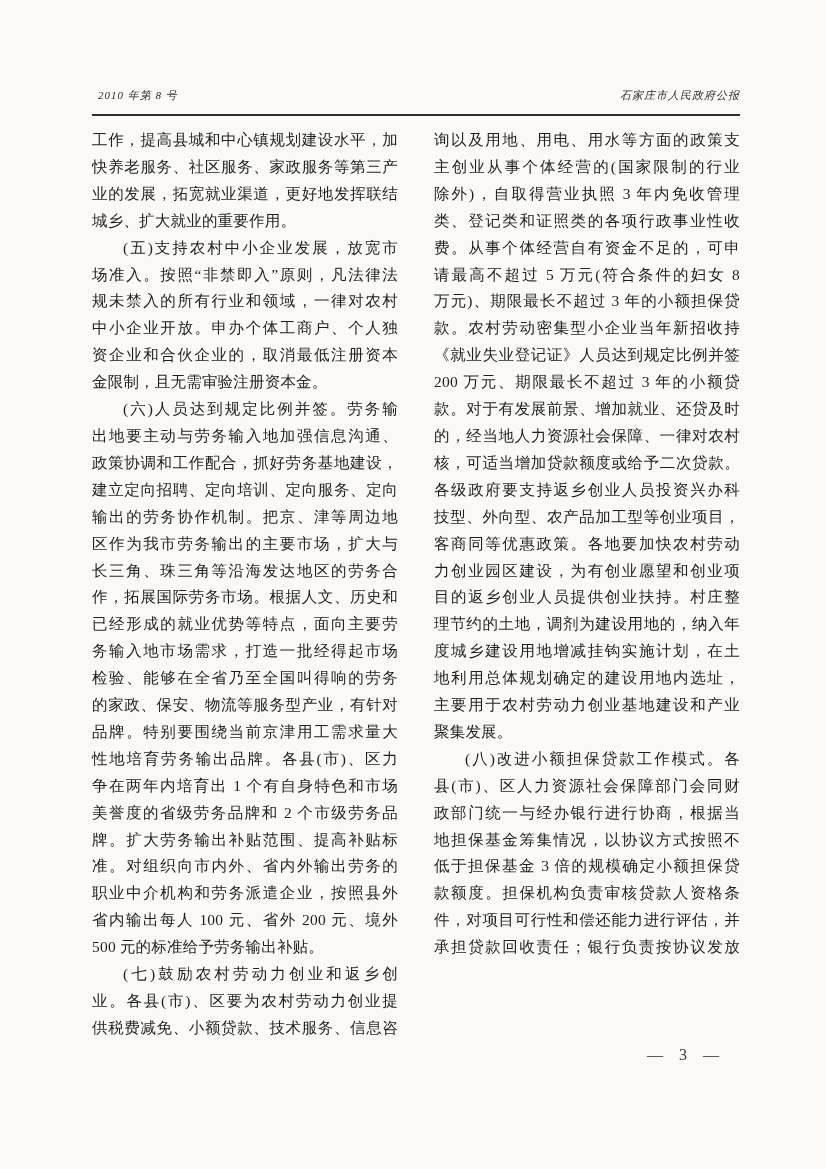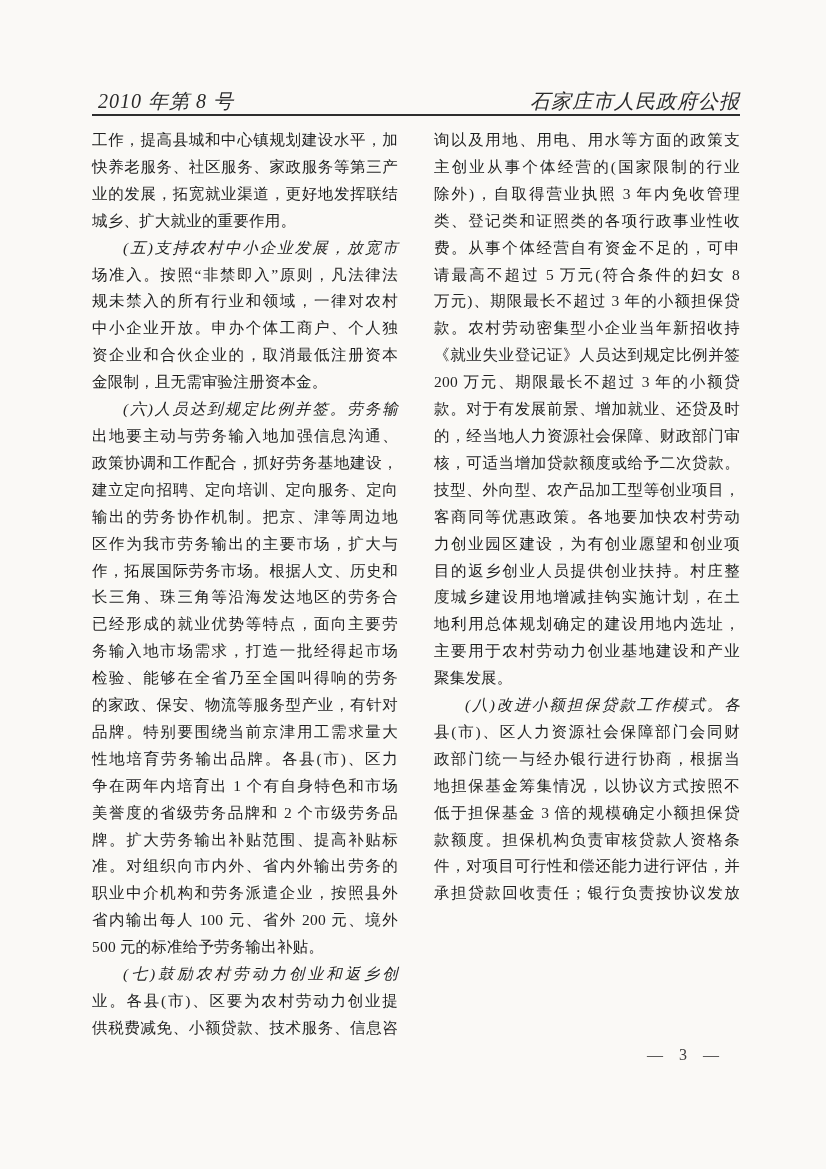--- a/index.html
+++ b/index.html
@@ -14,21 +14,21 @@
     overflow: hidden;
   }
   .running-head {
     position: absolute;
     left: 92px;
     top: 88px;
     width: 648px;
     display: flex;
     justify-content: space-between;
     align-items: flex-end;
-    font-size: 20px;
+    font-size: 11px;
     font-style: italic;
     color: #2a2a2a;
     letter-spacing: 1px;
   }
   .running-head .issue { padding-left: 6px; }
   .head-rule {
     position: absolute;
     left: 92px;
     top: 114px;
     width: 648px;
@@ -48,21 +48,21 @@
     font-size: 15.5px;
     line-height: 26.9px;
     letter-spacing: 0.2px;
   }
   .line {
     text-align: justify;
     text-align-last: justify;
     white-space: nowrap;
   }
   .line { white-space: normal; }
-  .line.para-start { text-indent: 2em; font-style: italic; }
+  .line.para-start { text-indent: 2em; }
   .line.para-end { text-align-last: left; }
   .page-footer {
     position: absolute;
     top: 1046px;
     right: 106px;
     font-size: 16px;
     color: #3d3d3d;
     word-spacing: 10px;
     letter-spacing: 1px;
   }
@@ -87,22 +87,22 @@
         <div class="line">规未禁入的所有行业和领域，一律对农村</div>
         <div class="line">中小企业开放。申办个体工商户、个人独</div>
         <div class="line">资企业和合伙企业的，取消最低注册资本</div>
         <div class="line para-end">金限制，且无需审验注册资本金。</div>
         <div class="line para-start">(六)人员达到规定比例并签。劳务输</div>
         <div class="line">出地要主动与劳务输入地加强信息沟通、</div>
         <div class="line">政策协调和工作配合，抓好劳务基地建设，</div>
         <div class="line">建立定向招聘、定向培训、定向服务、定向</div>
         <div class="line">输出的劳务协作机制。把京、津等周边地</div>
         <div class="line">区作为我市劳务输出的主要市场，扩大与</div>
+        <div class="line">长三角、珠三角等沿海发达地区的劳务合</div>
         <div class="line">作，拓展国际劳务市场。根据人文、历史和</div>
-        <div class="line">长三角、珠三角等沿海发达地区的劳务合</div>
         <div class="line">已经形成的就业优势等特点，面向主要劳</div>
         <div class="line">务输入地市场需求，打造一批经得起市场</div>
         <div class="line">检验、能够在全省乃至全国叫得响的劳务</div>
         <div class="line">的家政、保安、物流等服务型产业，有针对</div>
         <div class="line">品牌。特别要围绕当前京津用工需求量大</div>
         <div class="line">性地培育劳务输出品牌。各县(市)、区力</div>
         <div class="line">争在两年内培育出 1 个有自身特色和市场</div>
         <div class="line">美誉度的省级劳务品牌和 2 个市级劳务品</div>
         <div class="line">牌。扩大劳务输出补贴范围、提高补贴标</div>
         <div class="line">准。对组织向市内外、省内外输出劳务的</div>
@@ -118,26 +118,28 @@
         <div class="line">主创业从事个体经营的(国家限制的行业</div>
         <div class="line">除外)，自取得营业执照 3 年内免收管理</div>
         <div class="line">类、登记类和证照类的各项行政事业性收</div>
         <div class="line">费。从事个体经营自有资金不足的，可申</div>
         <div class="line">请最高不超过 5 万元(符合条件的妇女 8</div>
         <div class="line">万元)、期限最长不超过 3 年的小额担保贷</div>
         <div class="line">款。农村劳动密集型小企业当年新招收持</div>
         <div class="line">《就业失业登记证》人员达到规定比例并签</div>
         <div class="line">200 万元、期限最长不超过 3 年的小额贷</div>
         <div class="line">款。对于有发展前景、增加就业、还贷及时</div>
-        <div class="line">的，经当地人力资源社会保障、财政部门审</div>
+        <div class="line">的，经当地人力资源社会保障、一律对农村</div>
         <div class="line">核，可适当增加贷款额度或给予二次贷款。</div>
+        <div class="line">各级政府要支持返乡创业人员投资兴办科</div>
         <div class="line">技型、外向型、农产品加工型等创业项目，</div>
         <div class="line">客商同等优惠政策。各地要加快农村劳动</div>
         <div class="line">力创业园区建设，为有创业愿望和创业项</div>
         <div class="line">目的返乡创业人员提供创业扶持。村庄整</div>
+        <div class="line">理节约的土地，调剂为建设用地的，纳入年</div>
         <div class="line">度城乡建设用地增减挂钩实施计划，在土</div>
         <div class="line">地利用总体规划确定的建设用地内选址，</div>
         <div class="line">主要用于农村劳动力创业基地建设和产业</div>
         <div class="line para-end">聚集发展。</div>
         <div class="line para-start">(八)改进小额担保贷款工作模式。各</div>
         <div class="line">县(市)、区人力资源社会保障部门会同财</div>
         <div class="line">政部门统一与经办银行进行协商，根据当</div>
         <div class="line">地担保基金筹集情况，以协议方式按照不</div>
         <div class="line">低于担保基金 3 倍的规模确定小额担保贷</div>
         <div class="line">款额度。担保机构负责审核贷款人资格条</div>

